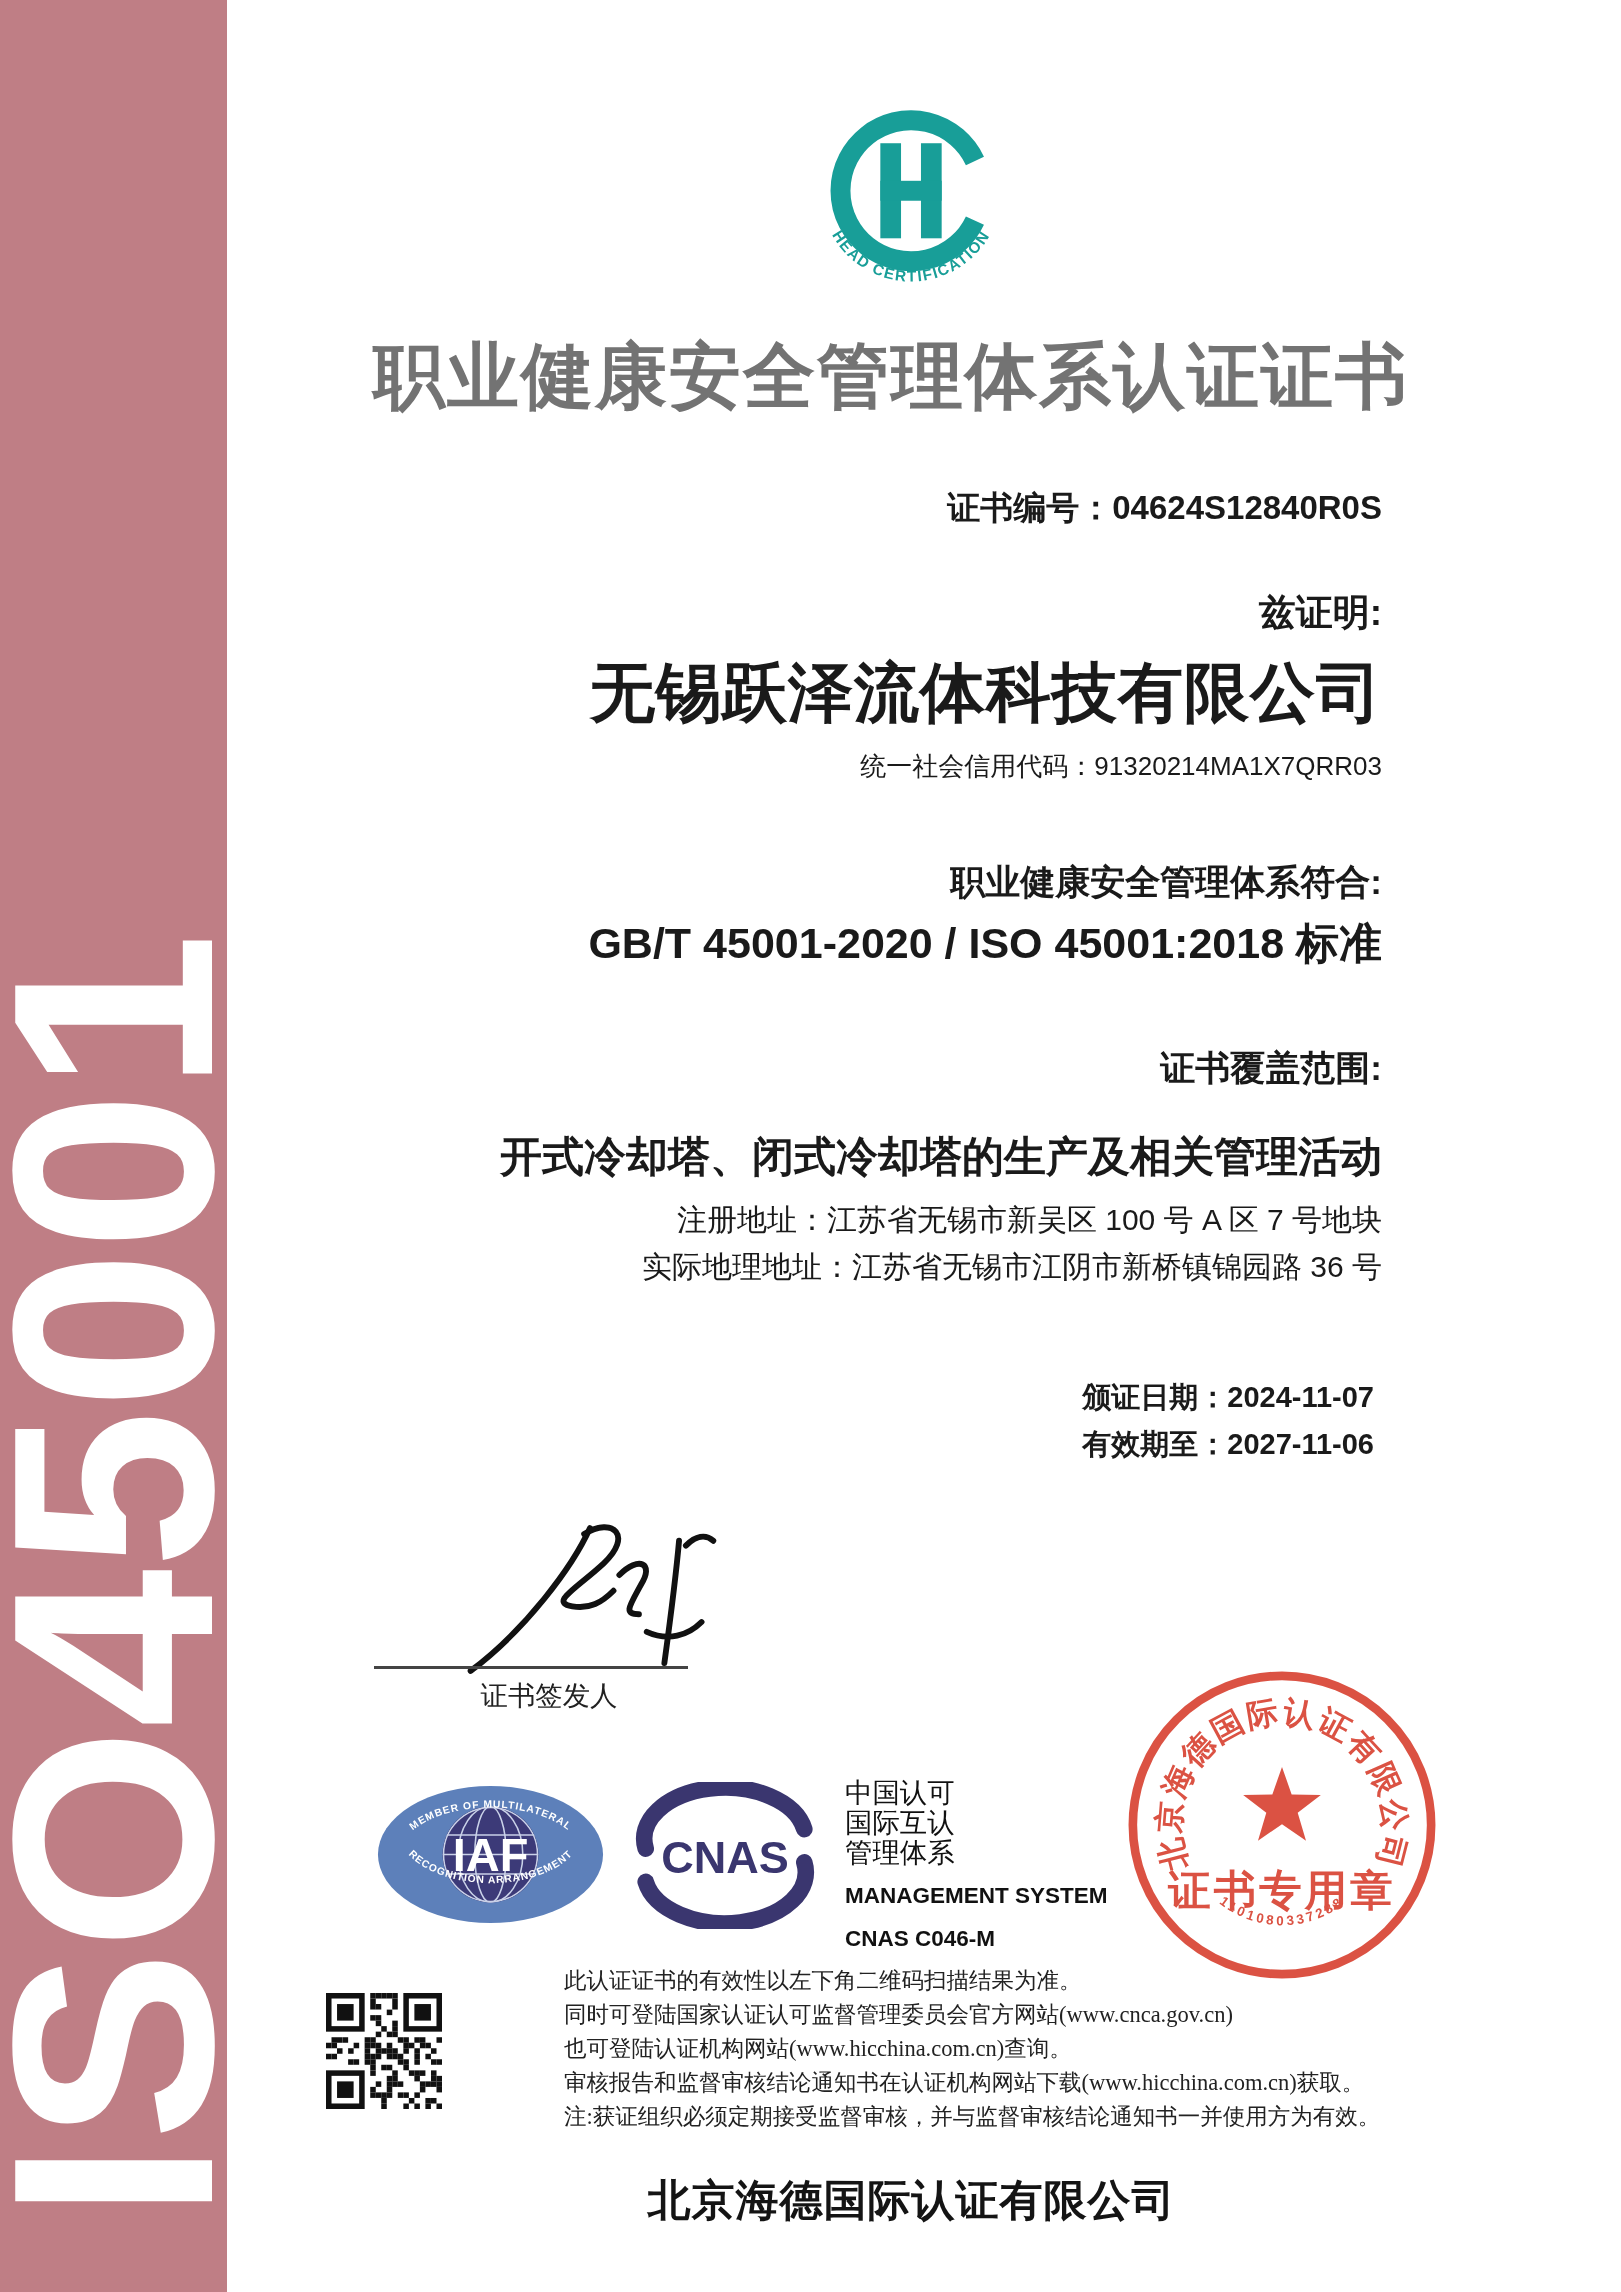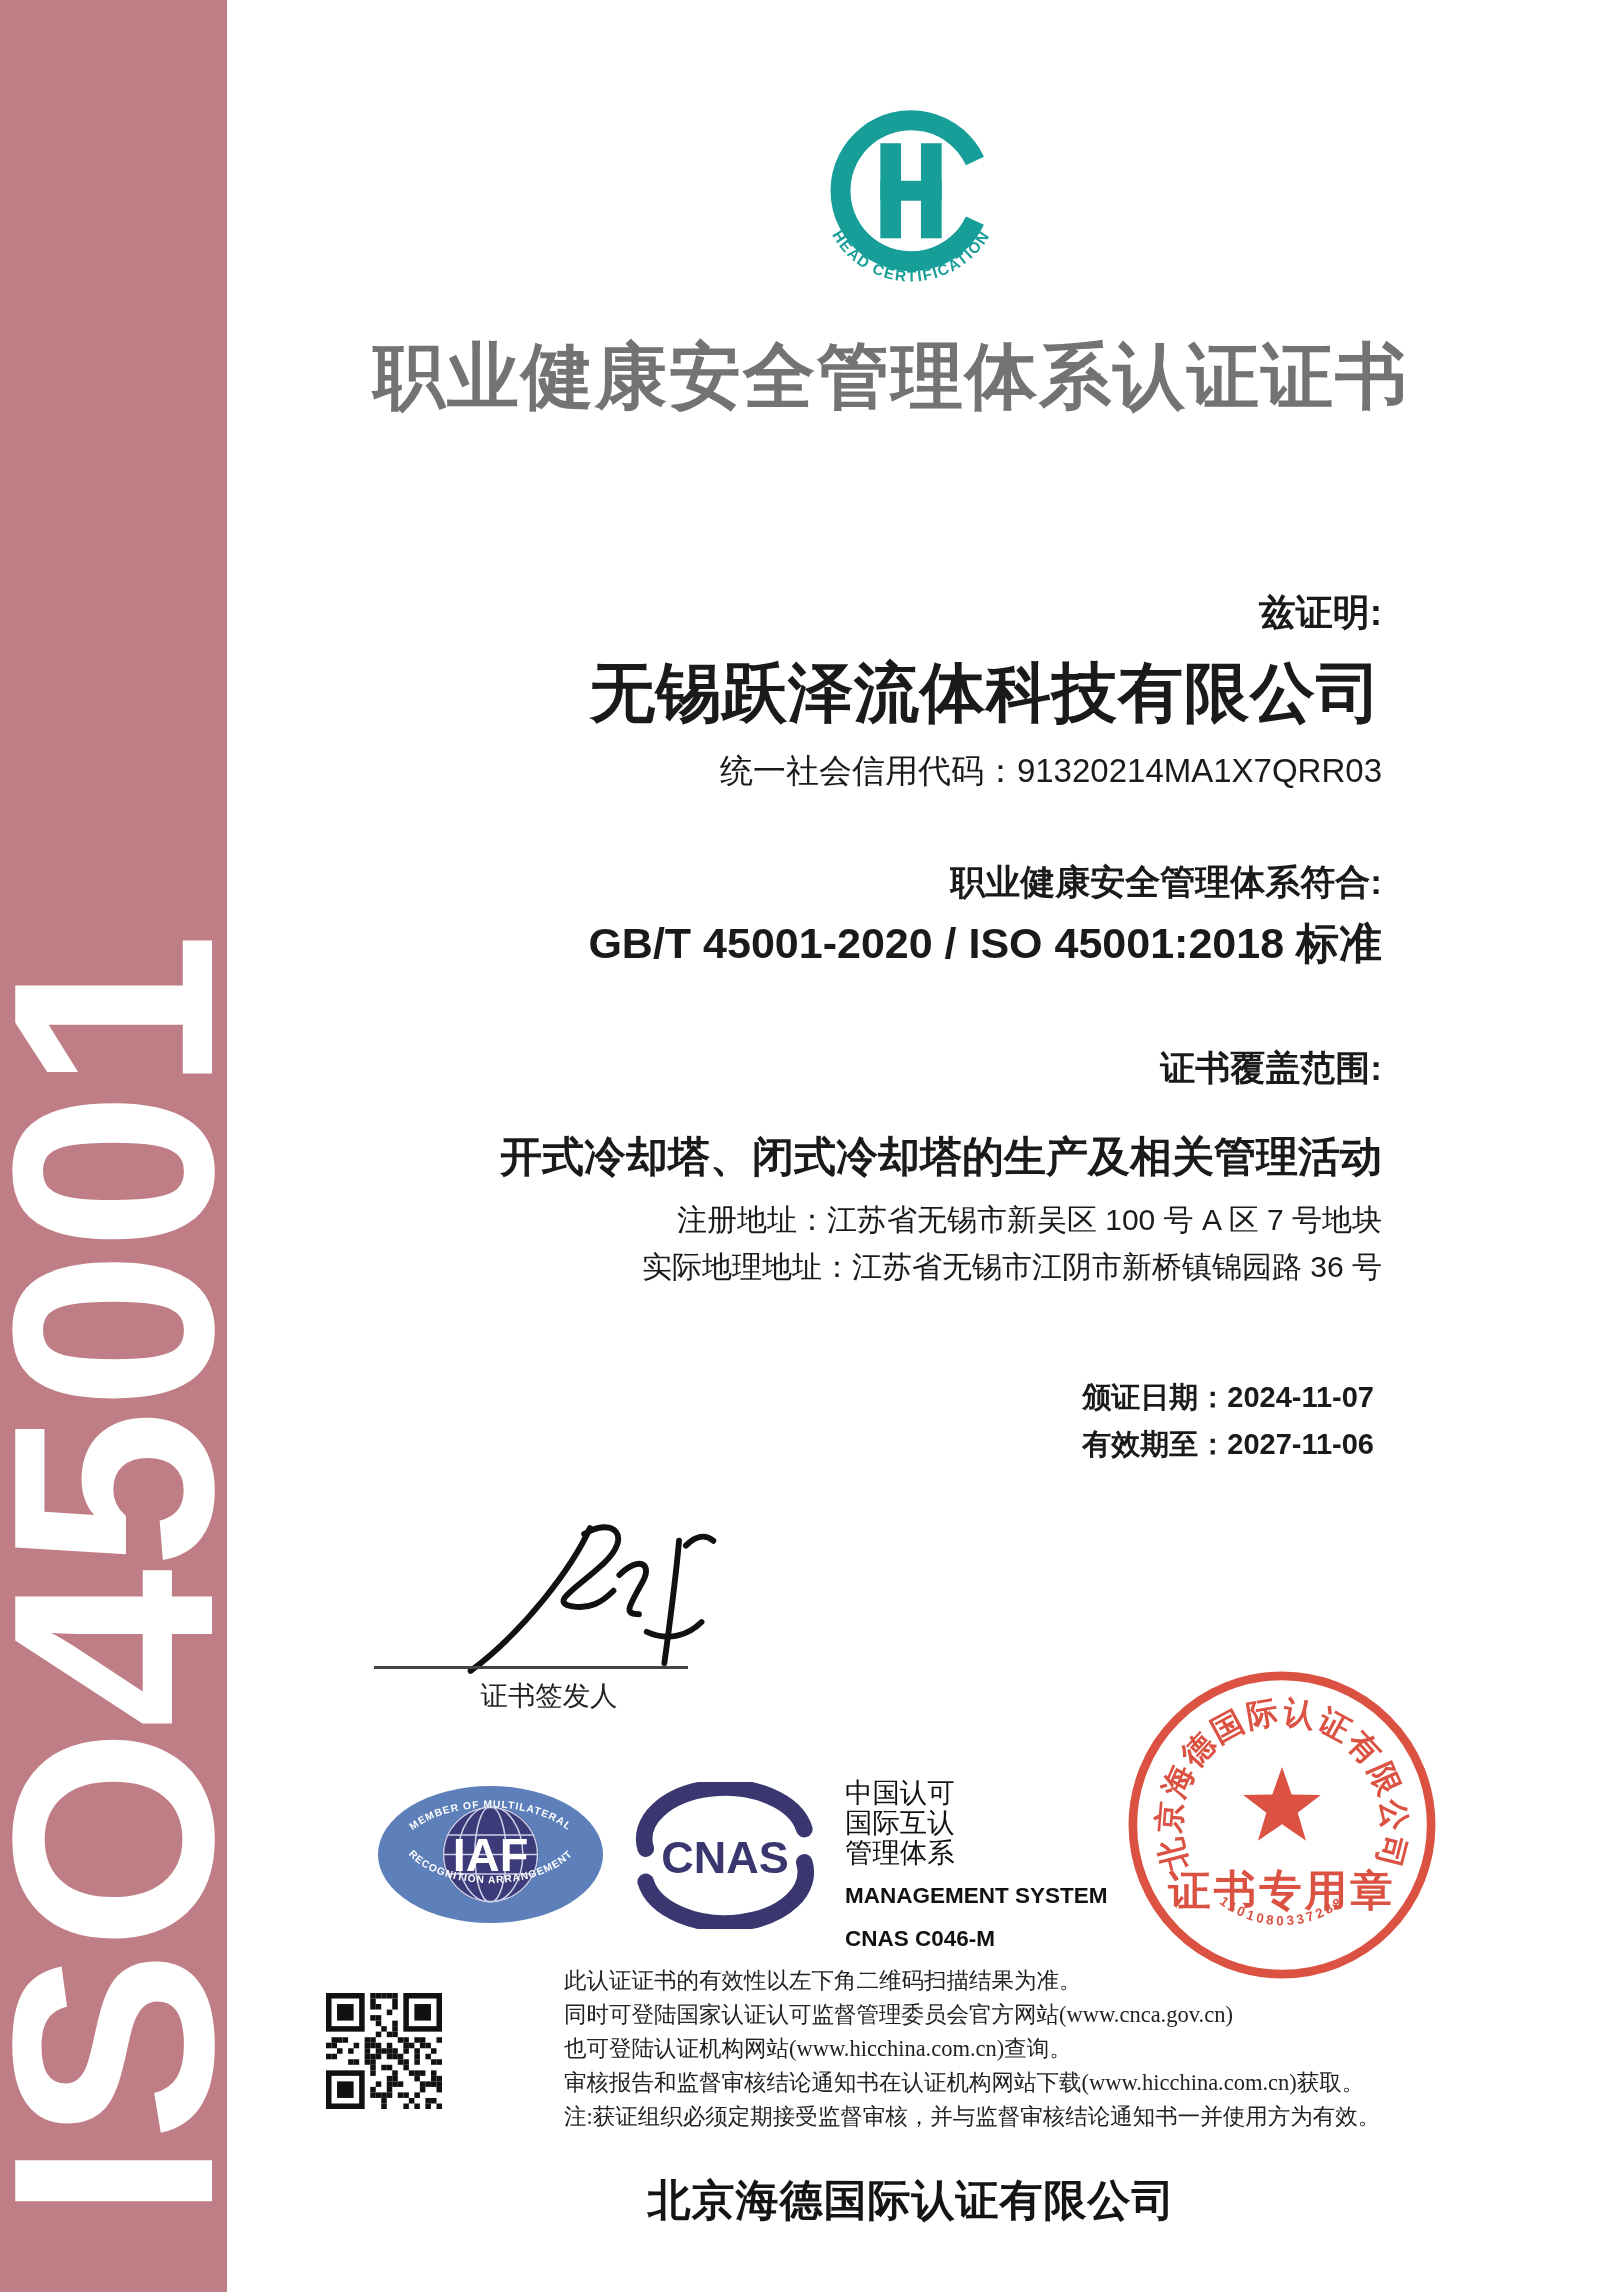--- a/index.html
+++ b/index.html
@@ -48,26 +48,29 @@
       </g>
       <path id="hcArc" d="M43,160 A118,118 0 0 0 257,160" fill="none"></path>
       <text font-size="20" font-weight="bold" fill="#189e98" letter-spacing="2">
         <textPath href="#hcArc" startOffset="50%" text-anchor="middle">HEAD CERTIFICATION</textPath>
       </text>
     </svg>
   </div>
 
   <div class="title">职业健康安全管理体系认证证书</div>
 
+  <div class="rline" style="top:486px;font-size:33px;">
+    <span class="b">证书编号：</span><span class="b">04624S12840R0S</span>
+  </div>
 
   <div class="rline b" style="top:588px;font-size:37px;">兹证明:</div>
 
   <div class="rline b" style="top:649px;font-size:65px;letter-spacing:1px;">无锡跃泽流体科技有限公司</div>
 
-  <div class="rline" style="top:749px;font-size:33px;margin-left:32px;">
+  <div class="rline" style="top:749px;font-size:26px;margin-left:32px;">
     <span>统一社会信用代码：</span><span>91320214MA1X7QRR03</span>
   </div>
 
   <div class="rline b" style="top:859px;font-size:35px;">职业健康安全管理体系符合:</div>
   <div class="rline b" style="top:915px;font-size:43px;text-align:center;">GB/T 45001-2020 / ISO 45001:2018 标准</div>
 
   <div class="rline b" style="top:1045px;font-size:35px;">证书覆盖范围:</div>
   <div class="rline b" style="top:1086px;font-size:42px;margin-top:43px;">开式冷却塔、闭式冷却塔的生产及相关管理活动</div>
 
   <div class="rline" style="top:1200px;font-size:30px;">

